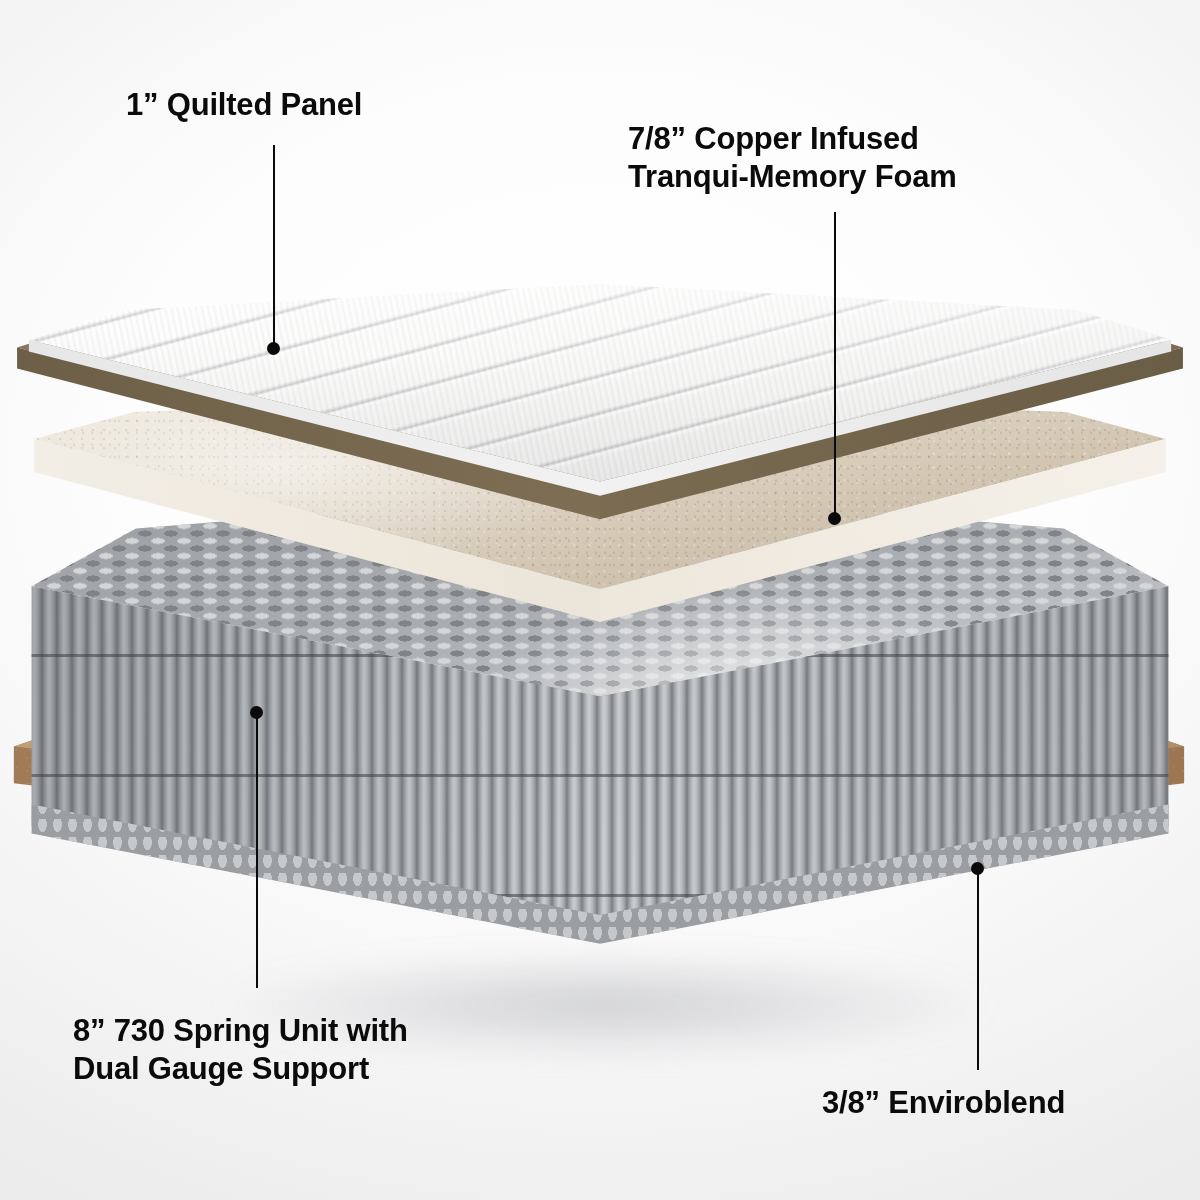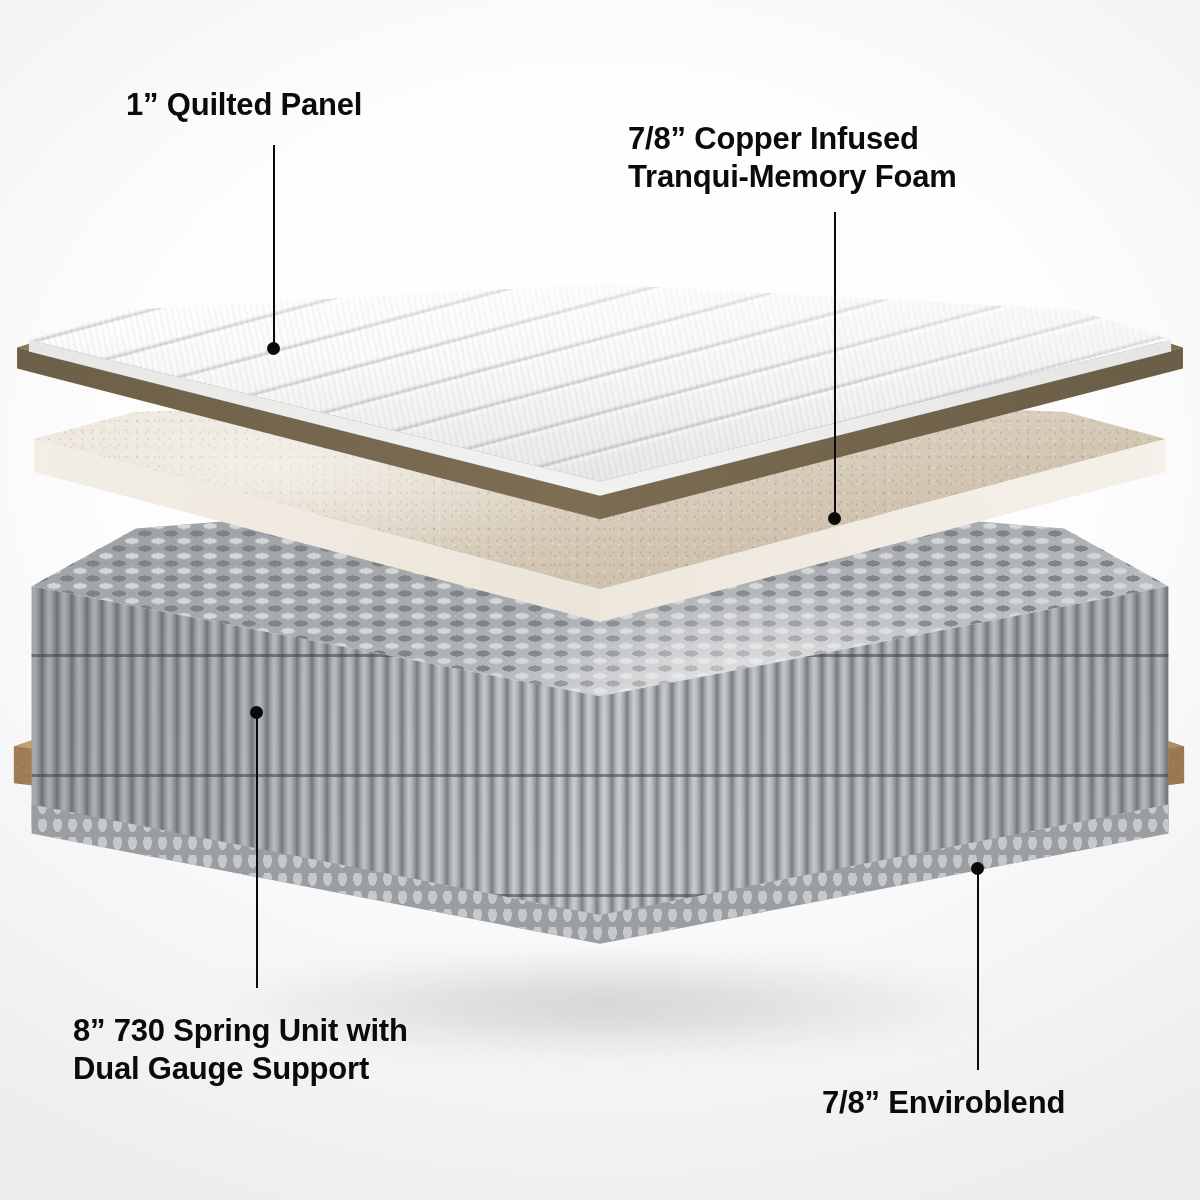--- a/index.html
+++ b/index.html
@@ -369,17 +369,17 @@
   <div class="callout" style="left:628px; top:120px;">7/8” Copper Infused
 Tranqui-Memory Foam</div>
   <div class="leader" style="left:834px; top:212px; height:306px;"></div>
   <div class="leader-dot" style="left:828px; top:512px;"></div>
 
   <div class="callout" style="left:48px; top:1012px;margin-left:25px;">8” 730 Spring Unit with
 Dual Gauge Support</div>
   <div class="leader" style="left:256px; top:712px; height:276px;"></div>
   <div class="leader-dot" style="left:250px; top:706px;"></div>
 
-  <div class="callout" style="left:822px; top:1084px;">7/8” Enviroblend</div>
+  <div class="callout" style="left:822px; top:1084px;">3/8” Enviroblend</div>
   <div class="leader" style="left:977px; top:868px; height:202px;"></div>
   <div class="leader-dot" style="left:971px; top:862px;"></div>
 
 </div>
 
 </body></html>

